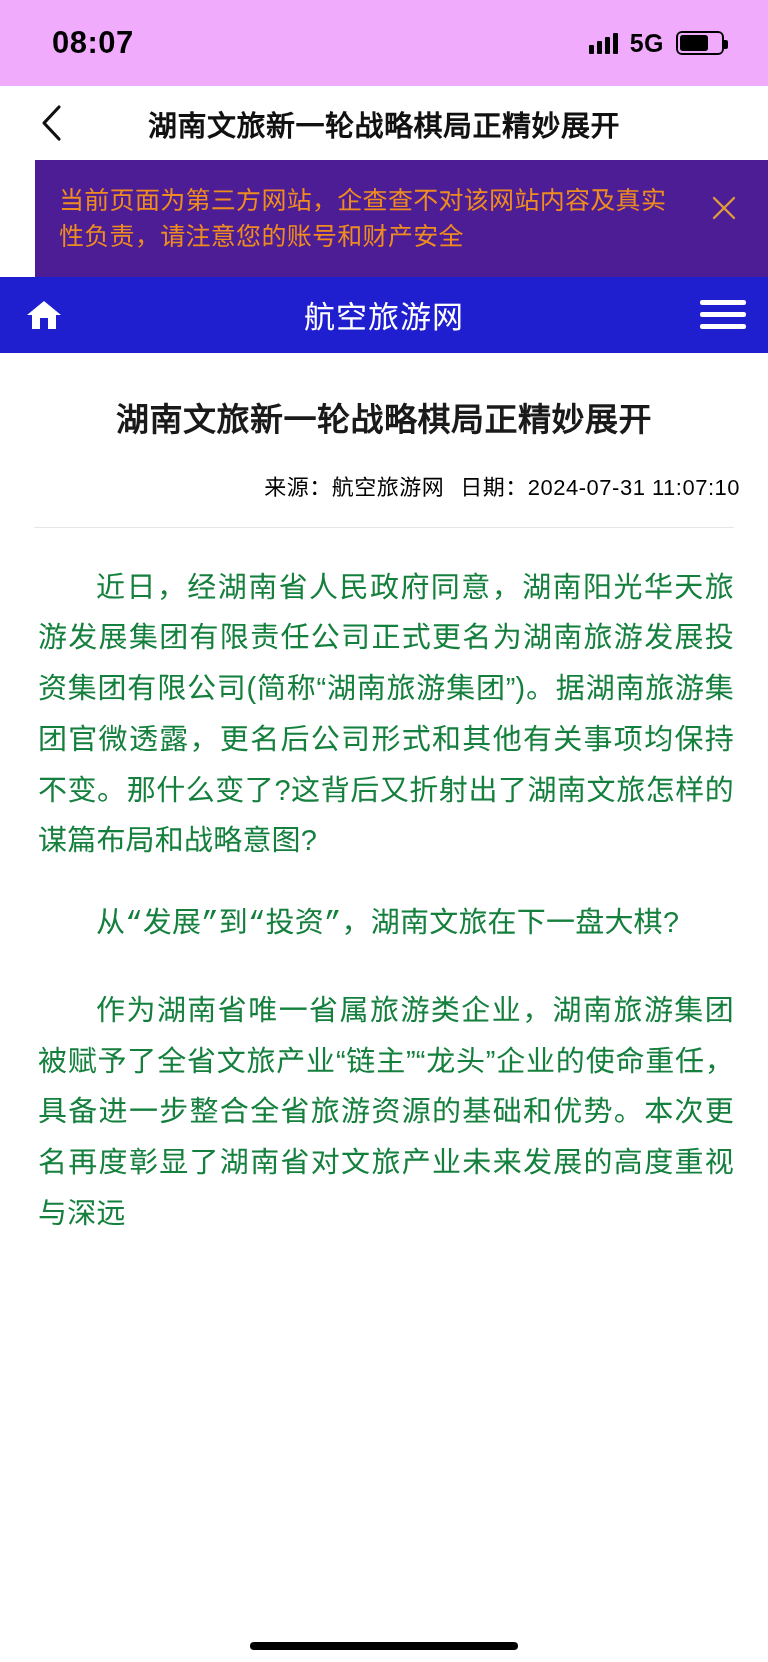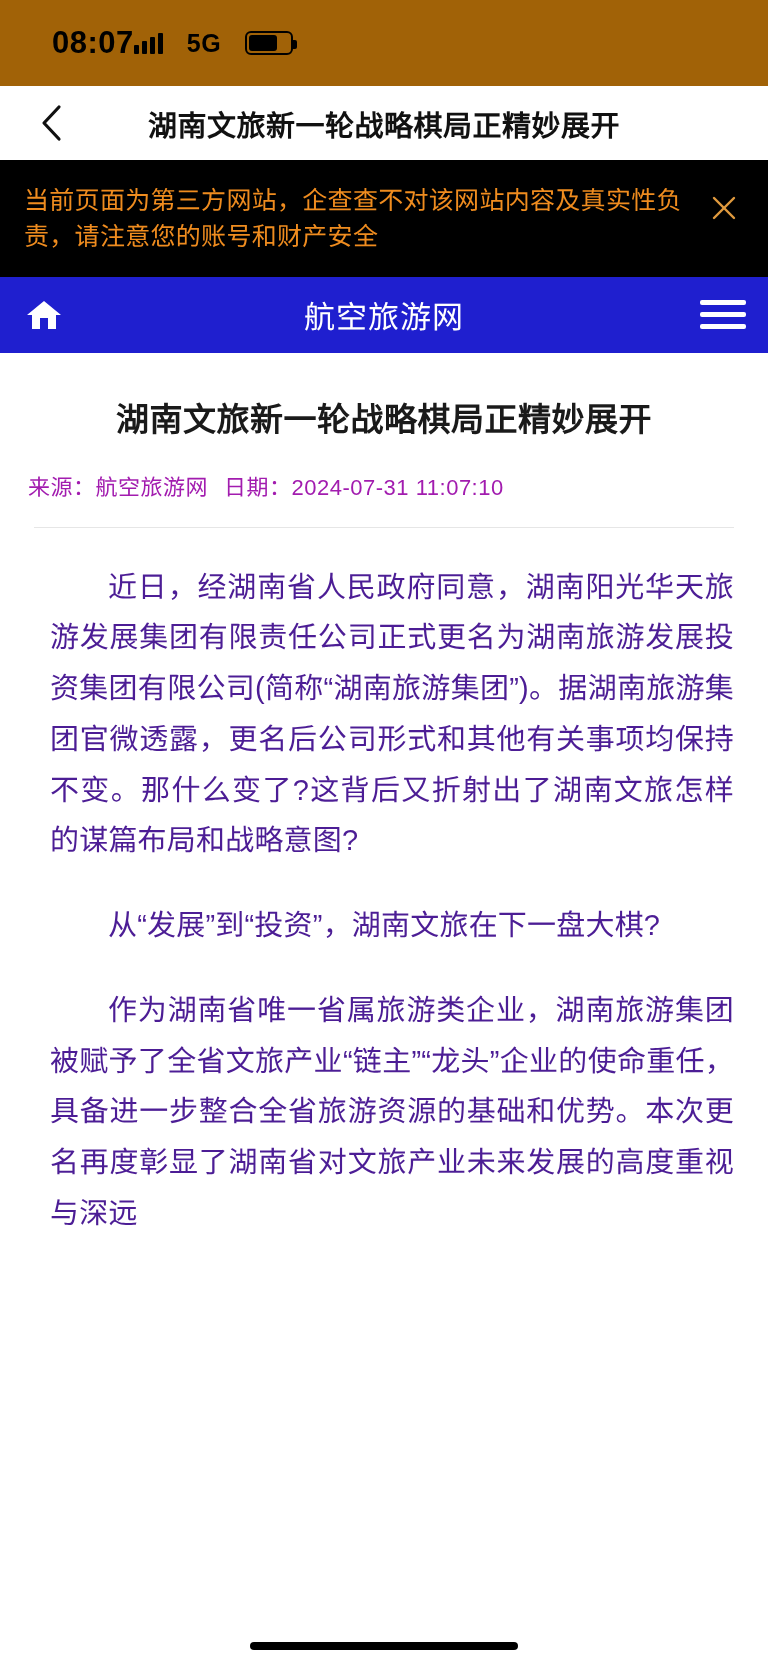--- a/index.html
+++ b/index.html
@@ -9,35 +9,36 @@
     height: 1662px;
     background: #ffffff;
     font-family: "Liberation Sans", "DejaVu Sans", sans-serif;
     overflow: hidden;
     position: relative;
   }
 
   
   .status-bar {
     height: 86px;
-    background: #a16207;
-    display: flex;
-    align-items: center;
+    background: #f0abfc;
+    display: flex;
+    align-items: center;
+    justify-content: space-between;
     padding: 0 44px 0 52px;
   }
   .status-time {
     font-size: 31px;
     font-weight: bold;
     color: #000;
     letter-spacing: 0.5px;
   }
   .status-right {
     display: flex;
     align-items: center;
-    gap: 24px;
+    gap: 12px;
   }
   .signal-bars {
     display: flex;
     align-items: flex-end;
     gap: 3px;
     height: 22px;
   }
   .signal-bars i {
     display: block;
     width: 5px;
@@ -102,25 +103,26 @@
     text-align: center;
     font-size: 29px;
     font-weight: bold;
     color: #111;
     pointer-events: none;
     letter-spacing: 0.5px;
   }
 
   
   .warn-banner {
-    background: #000000;
+    background: #4c1d95;
     display: flex;
     align-items: flex-start;
     padding: 22px 22px 22px 24px;
     min-height: 96px;
+    margin-left: 35px;
   }
   .warn-text {
     flex: 1;
     font-size: 25px;
     line-height: 1.45;
     color: #ef8c1f;
     letter-spacing: 0.3px;
   }
   .warn-close {
     flex: 0 0 auto;
@@ -178,44 +180,45 @@
   .article-title {
     font-size: 33px;
     font-weight: bold;
     color: #1a1a1a;
     text-align: center;
     line-height: 1.4;
     letter-spacing: 0.5px;
   }
   .article-meta {
     margin-top: 26px;
-    text-align: left;
+    text-align: right;
     font-size: 22px;
-    color: #a21caf;
+    color: #000000;
     letter-spacing: 0.5px;
   }
   .article-meta .meta-sep { display: inline-block; width: 16px; }
   .meta-divider {
     margin: 26px 6px 0 6px;
     border-top: 1px solid #e6e6e6;
   }
   .article-body {
     padding: 0 6px;
   }
   .article-body p {
-    margin: 34px 0 0 16px;
+    margin: 34px 0 0 4px;
     font-size: 29px;
     line-height: 1.75;
-    color: #4c1d95;
+    color: #15803d;
     text-indent: 2em;
     letter-spacing: 0.2px;
     text-align: justify;
   }
   .article-body p.subhead {
     text-indent: 2em;
+    font-family: Liberation Mono, monospace;
   }
 
   
   .home-indicator {
     position: absolute;
     bottom: 12px;
     left: 50%;
     transform: translateX(-50%);
     width: 268px;
     height: 8px;

